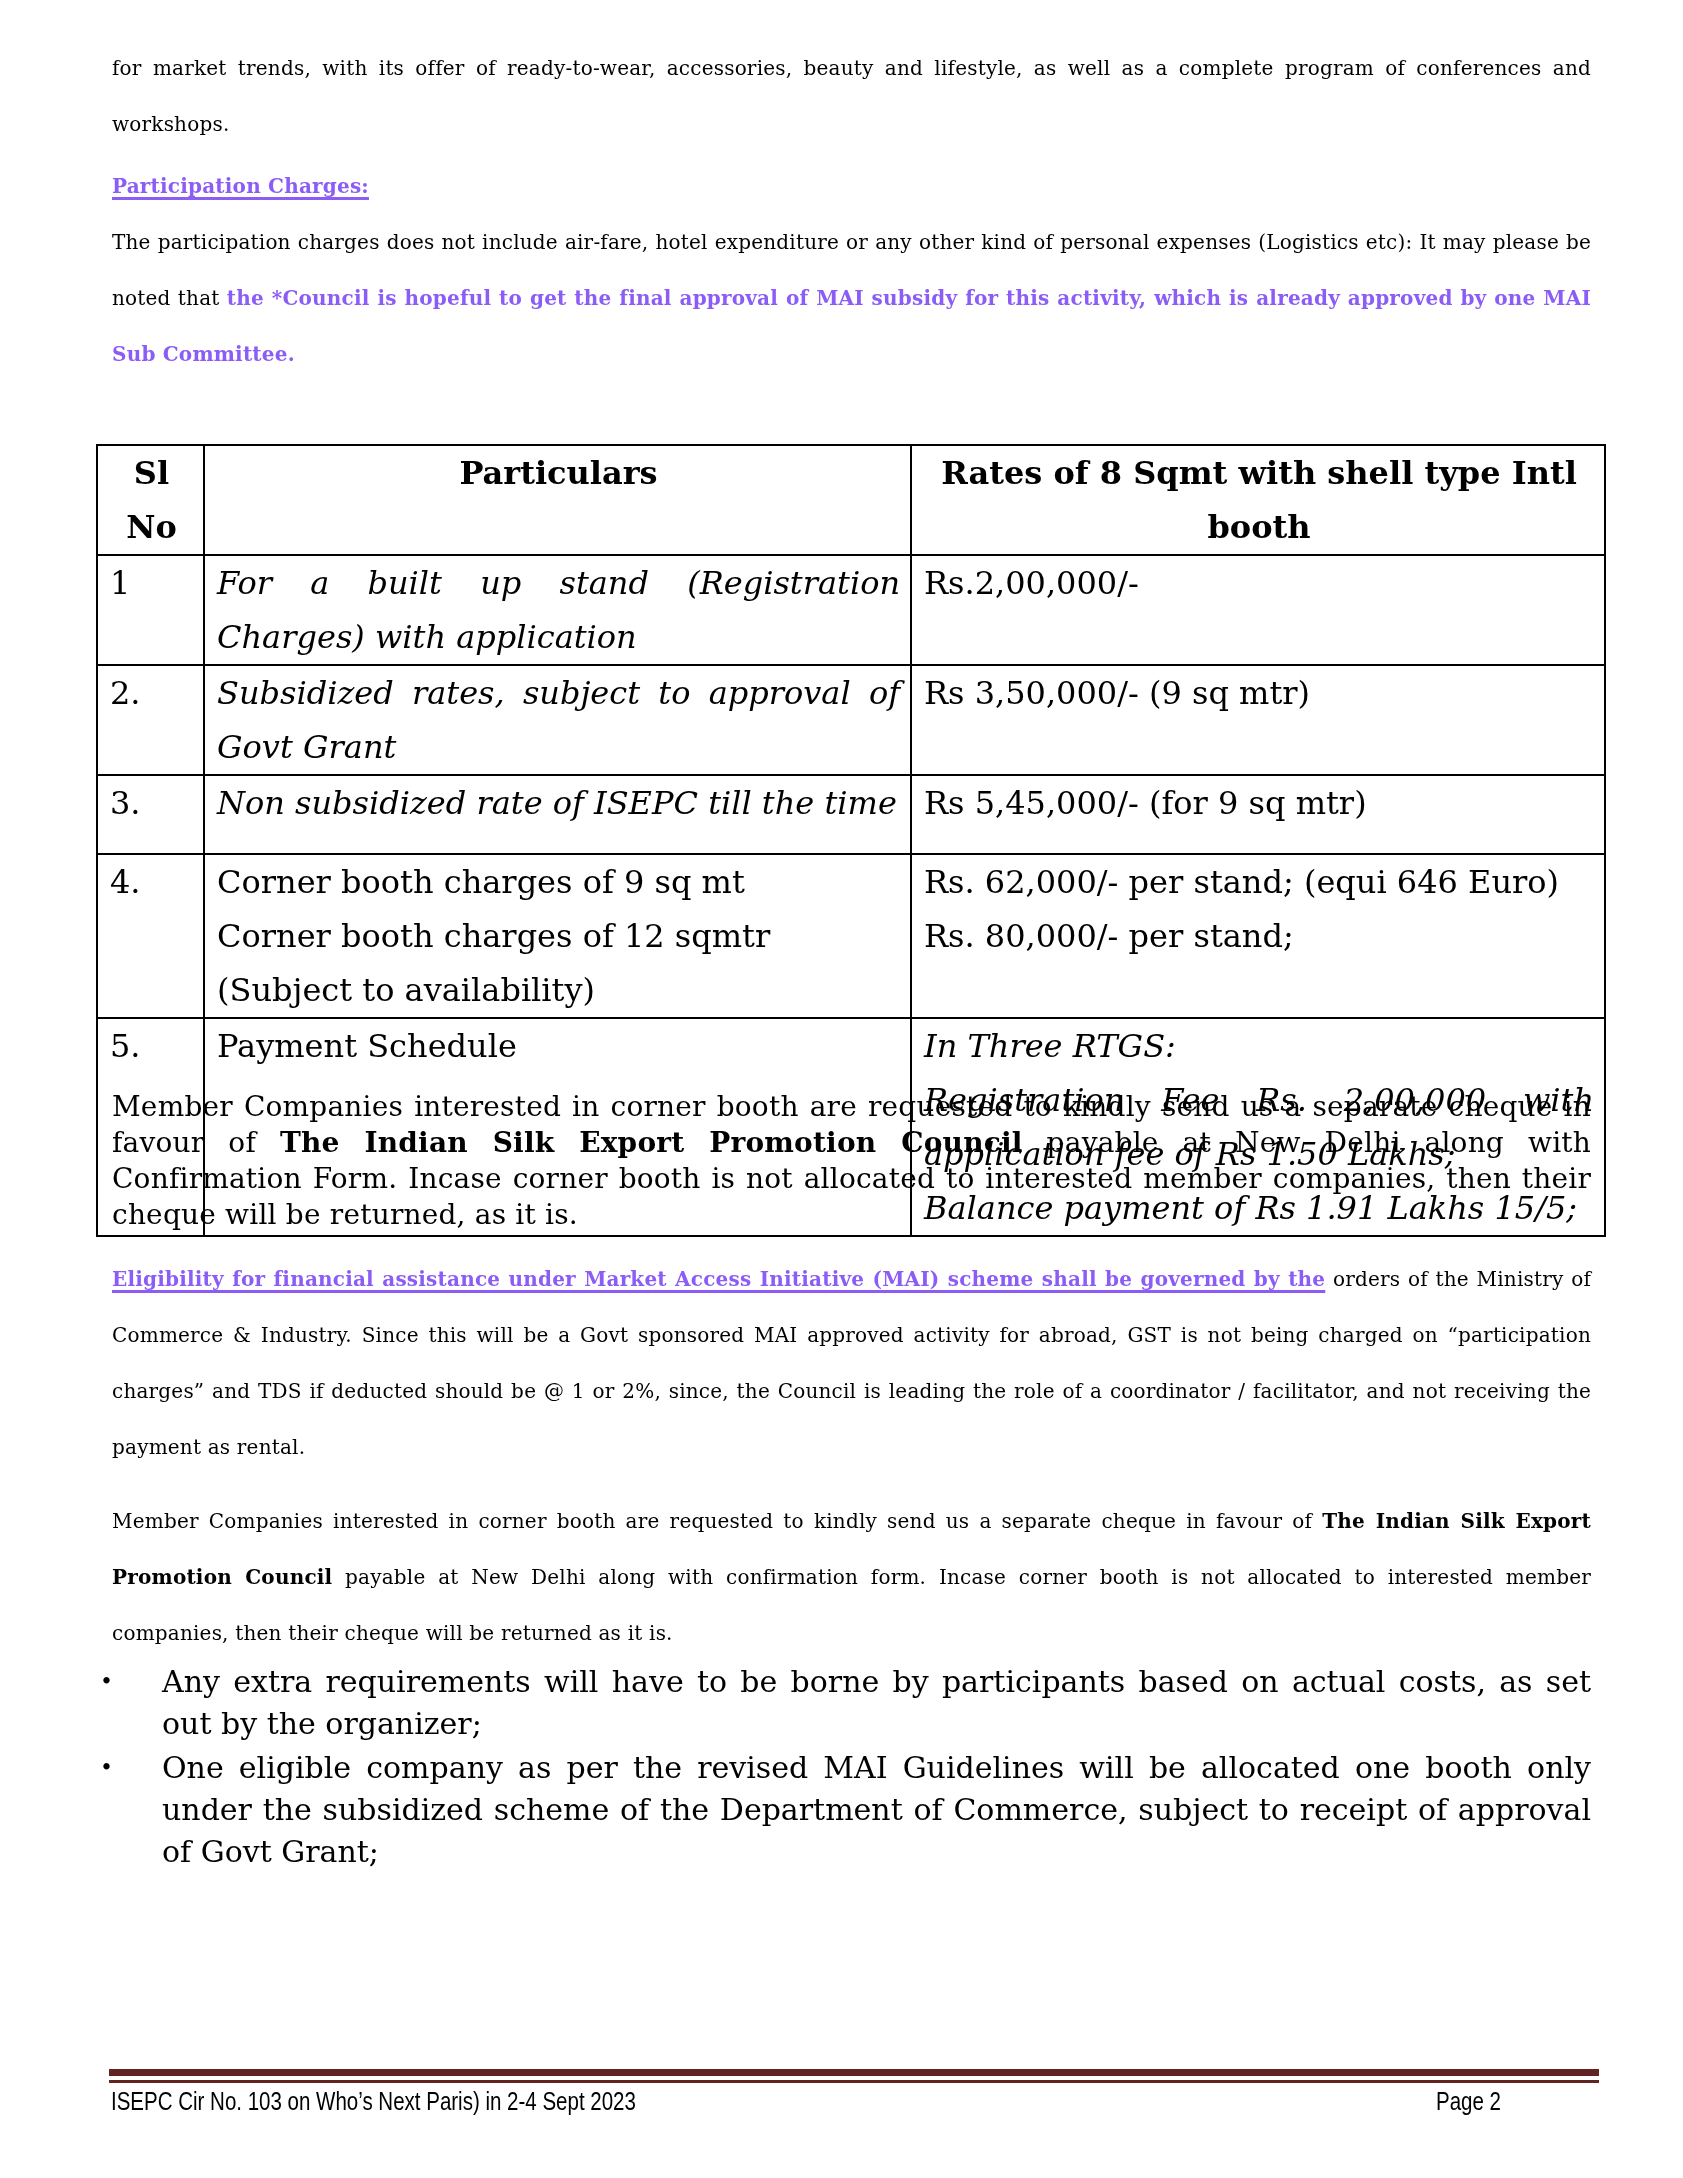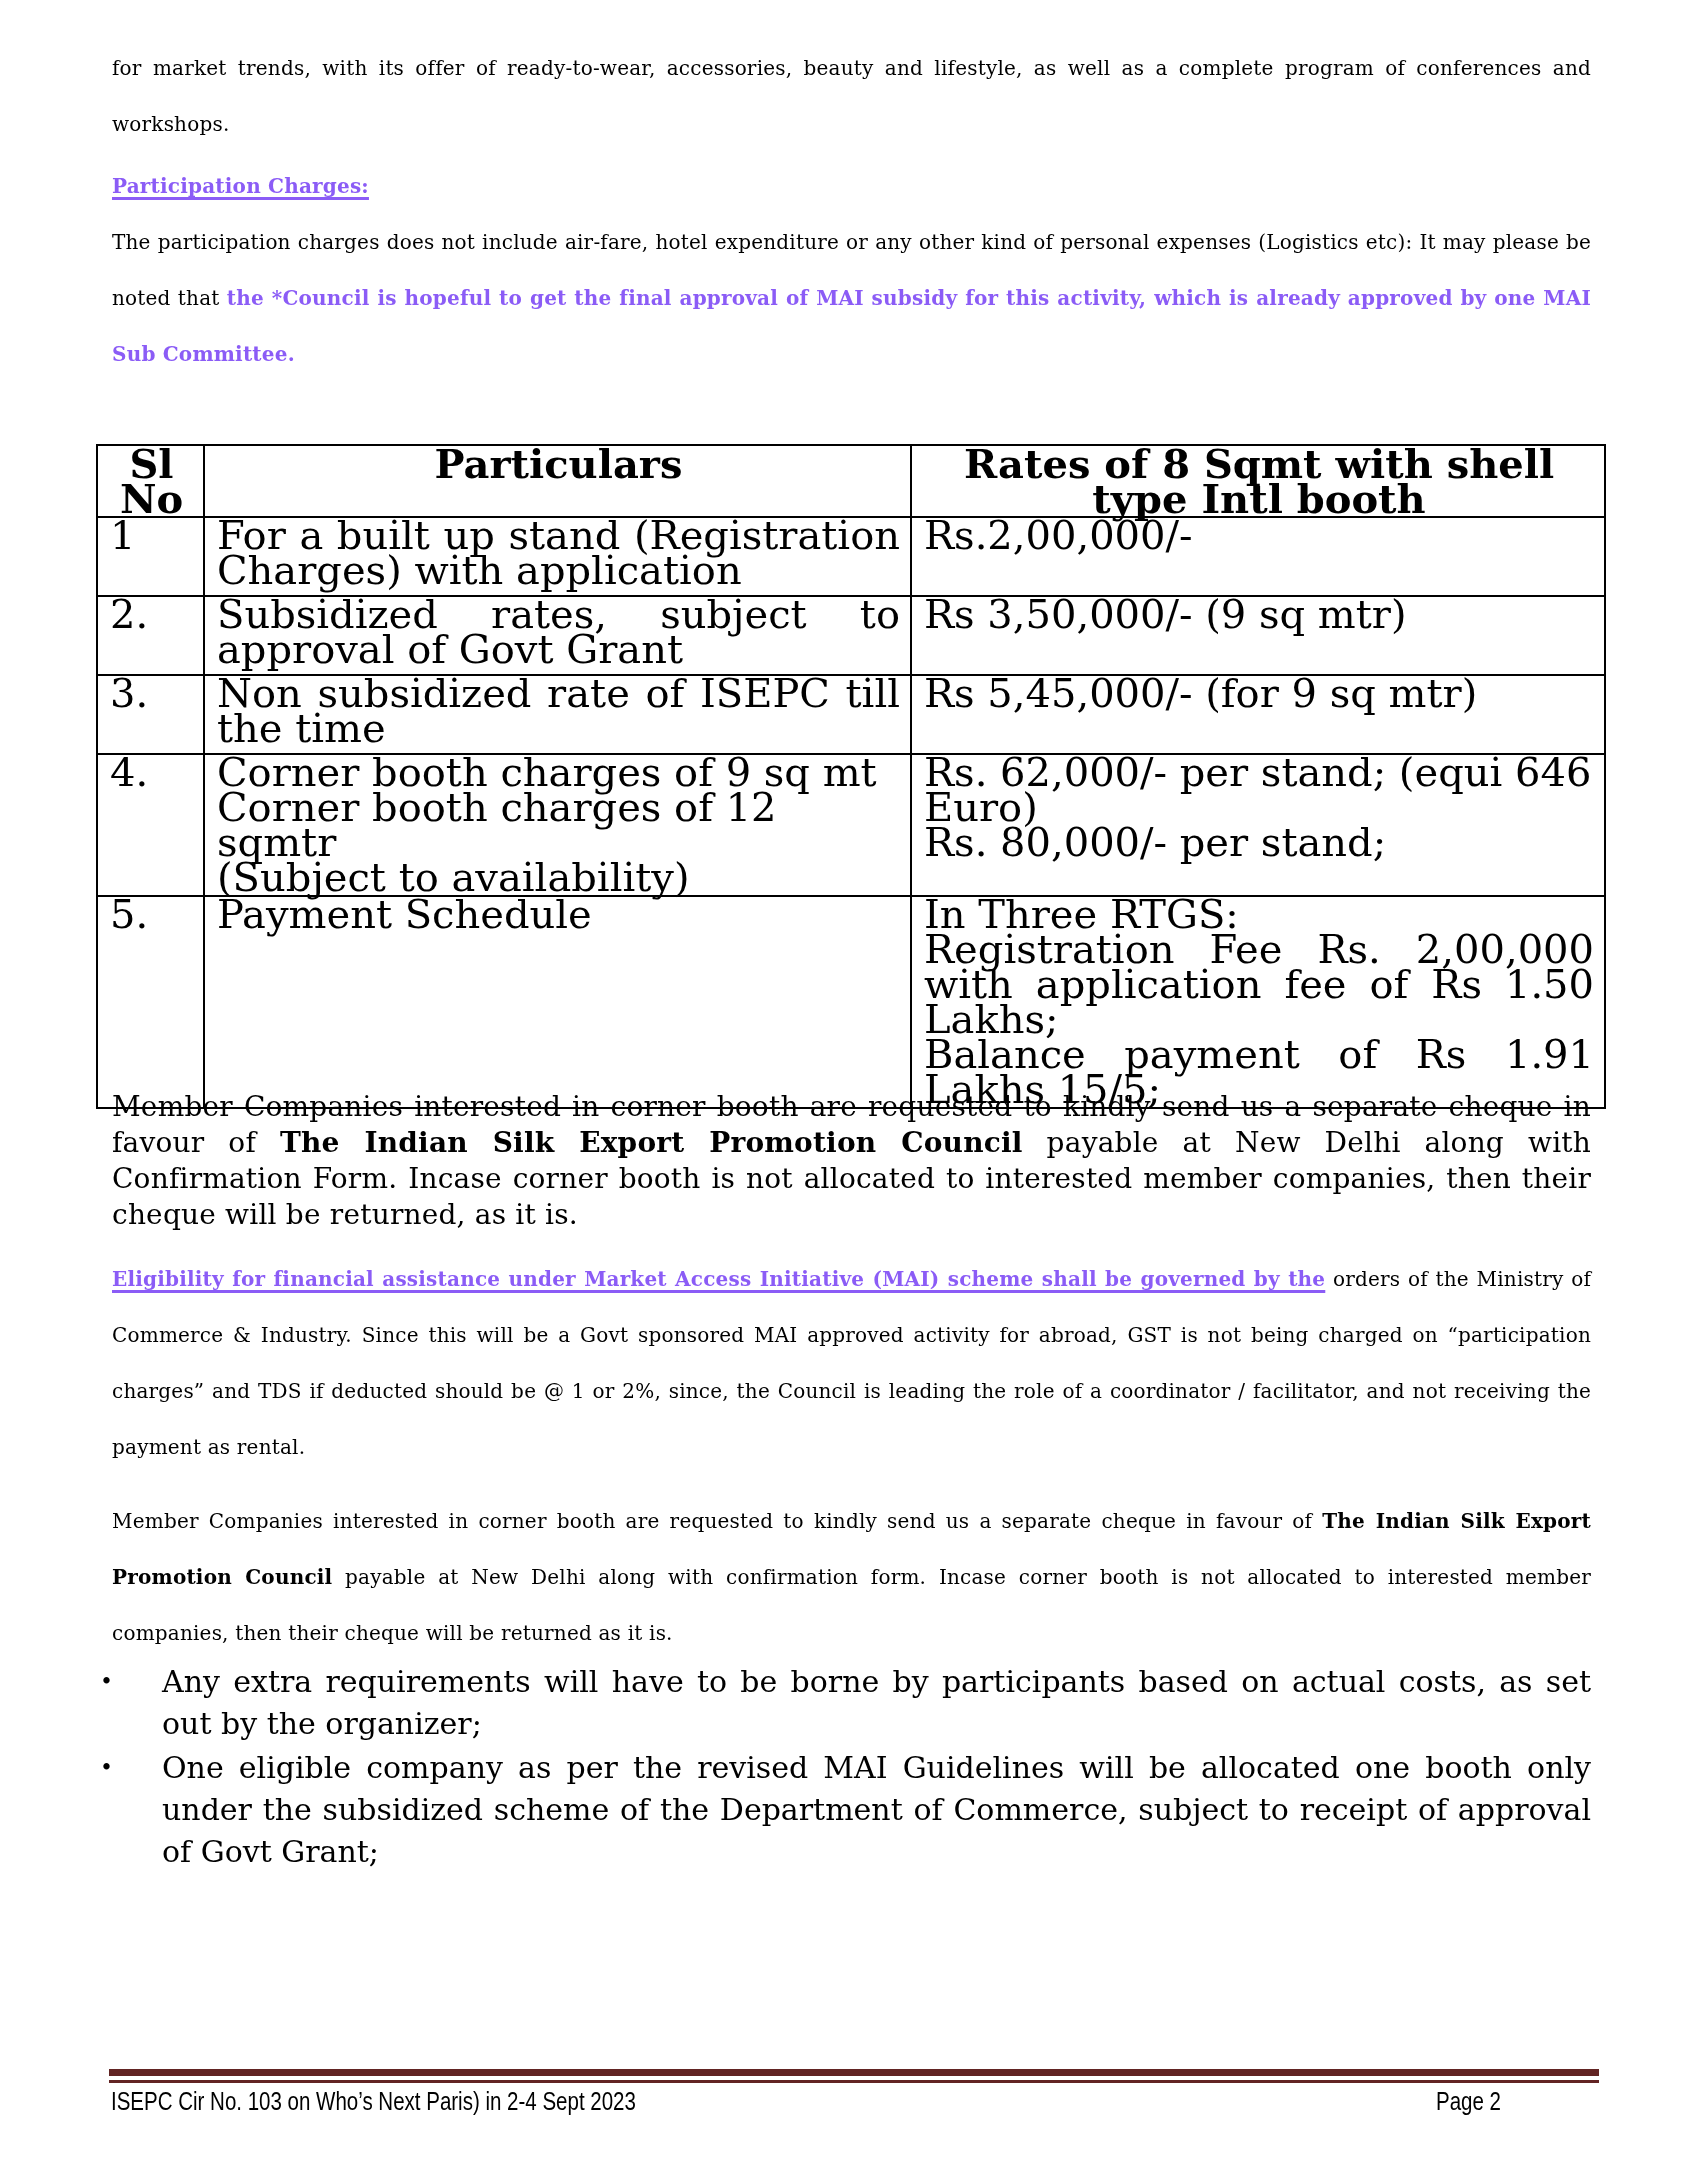--- a/index.html
+++ b/index.html
@@ -4,26 +4,26 @@
 <style>
   html, body { margin: 0; padding: 0; background: #ffffff; }
   body { width: 1683px; height: 2178px; position: relative; overflow: hidden; color: #000; font-family: "DejaVu Serif", "Liberation Serif", serif; }
   .page { position: absolute; left: 112px; top: 40px; width: 1479px; }
   p { margin: 0; text-align: justify; font-size: 20px; line-height: 56px; letter-spacing: 0.2px; }
   .brown { color: #8b5cf6; font-weight: bold; }
   .u { text-decoration: underline; text-decoration-thickness: 3px; text-underline-offset: 4px; }
   .heading { margin-top: 6px; }
   .mt { margin-top: 10px; }
   .small { font-size: 28px; line-height: 36px; }
-  table.rates { position: absolute; left: 96px; top: 444px; width: 1510px; border-collapse: collapse; font-size: 40px; line-height: 35px; }
+  table.rates { position: absolute; left: 96px; top: 444px; width: 1510px; border-collapse: collapse; font-size: 32px; line-height: 54px; }
   table.rates td, table.rates th { border: 2px solid #000; vertical-align: top; padding: 0 10px 0 12px; }
   table.rates th { font-weight: bold; text-align: center; }
   table.rates .c1 { width: 83px; }
   table.rates .c2 { width: 683px; margin-left: 6px; }
-  table.rates td.just { text-align: justify; }
+  table.rates td.just { text-align: justify; font-style: italic; }
   .bold { font-weight: bold; }
   ul.points { margin: 0; padding: 0; list-style: none; }
   ul.points li { position: relative; padding-left: 50px; font-size: 30px; line-height: 42px; text-align: justify; margin-bottom: 2px; }
   ul.points li .bullet { position: absolute; left: -12px; top: 0; font-size: 22px; }
   .footer-rule-thick { position: absolute; left: 109px; top: 2069px; width: 1490px; height: 7px; background: #622423; }
   .footer-rule-thin { position: absolute; left: 109px; top: 2080px; width: 1490px; height: 3px; background: #622423; }
   .footer-left { position: absolute; left: 111px; top: 2087px; font-family: "Liberation Sans", sans-serif; font-size: 25px; transform: scaleX(0.82); transform-origin: left; }
   .footer-right { position: absolute; left: 1436px; top: 2087px; font-family: "Liberation Sans", sans-serif; font-size: 25px; transform: scaleX(0.82); transform-origin: left; }
 </style>
 </head>

